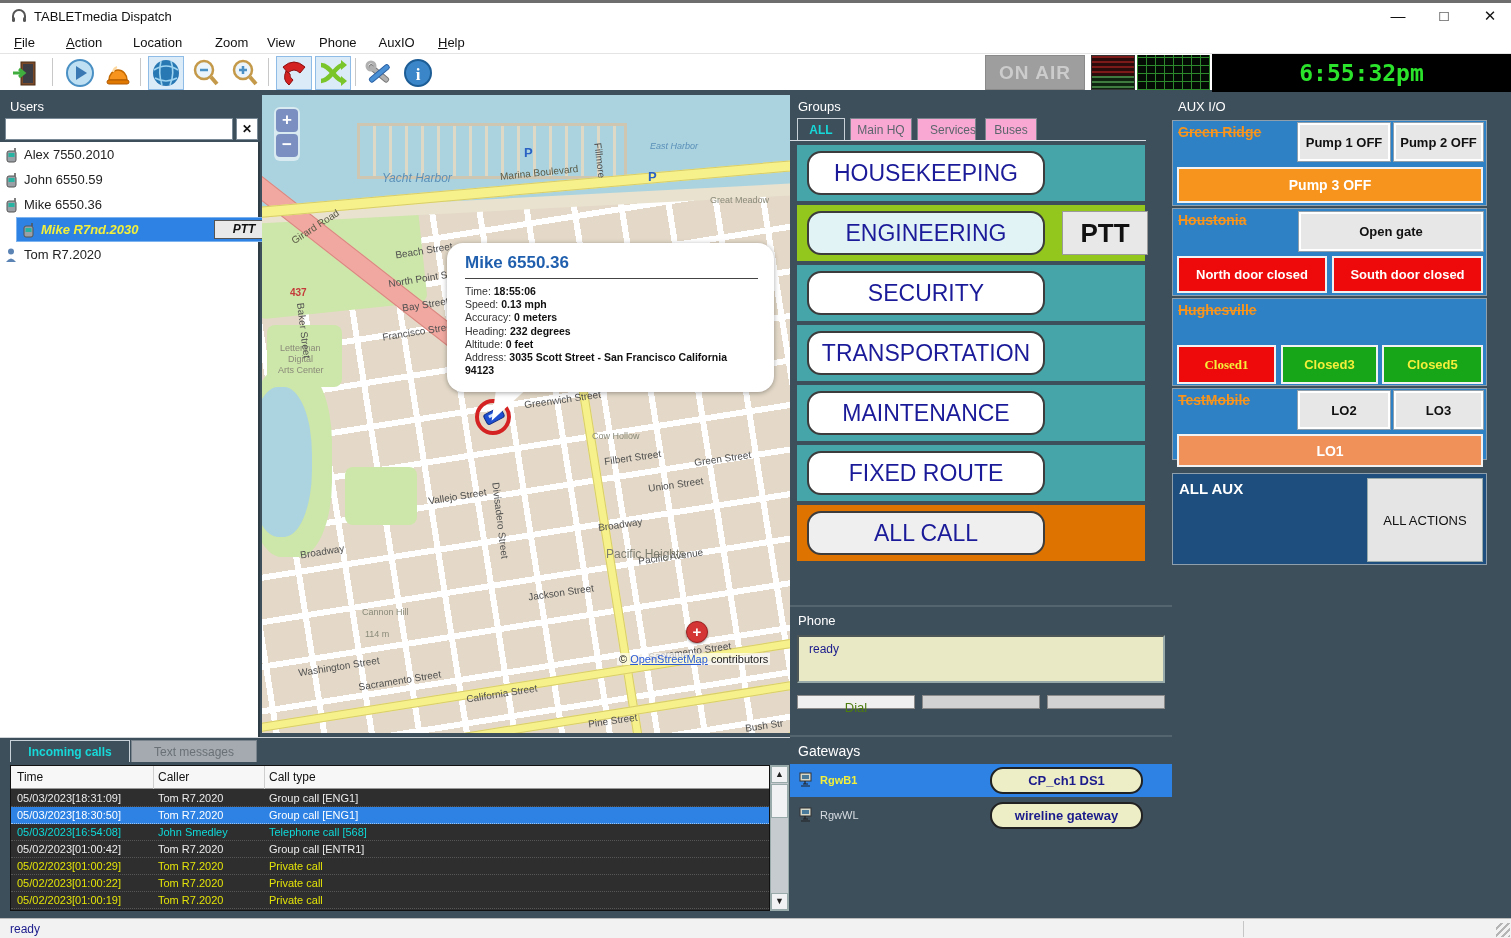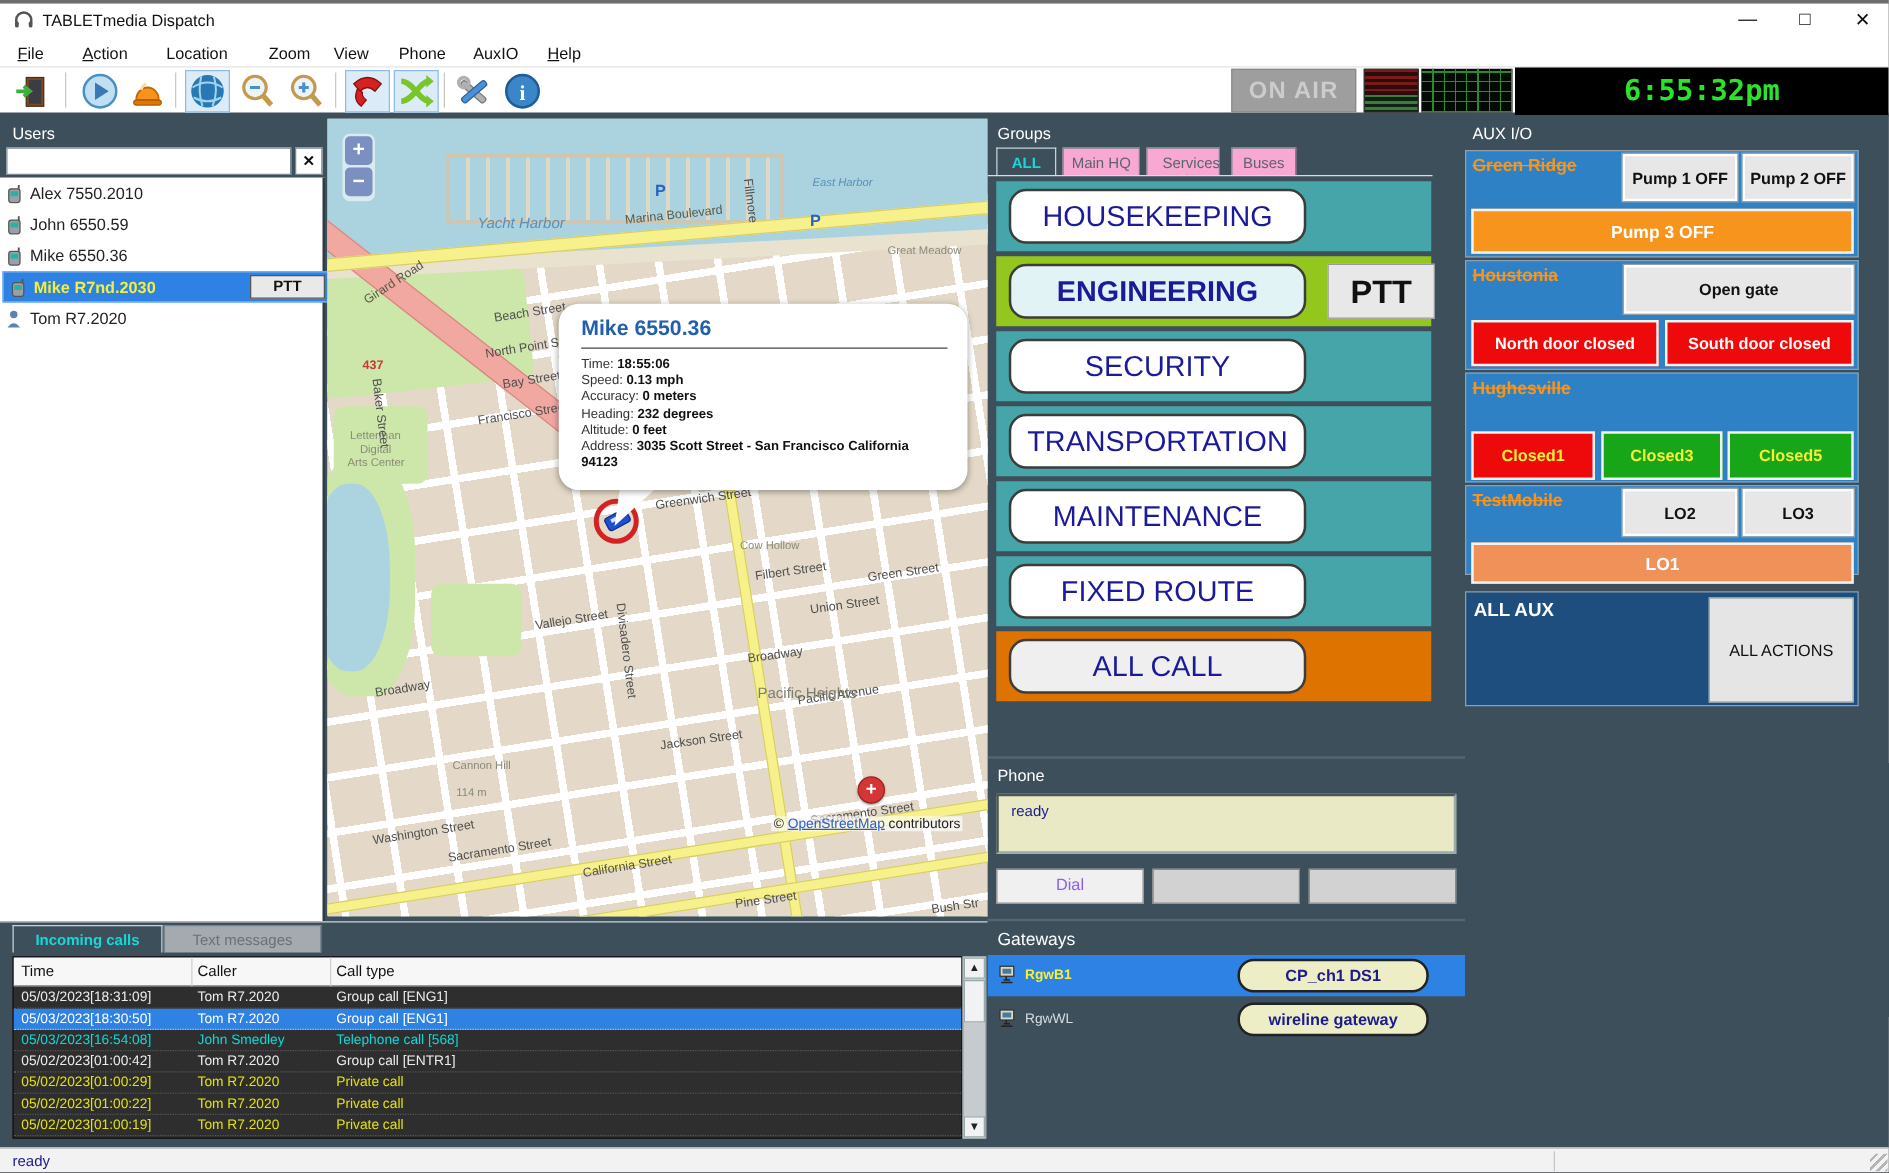--- a/index.html
+++ b/index.html
@@ -38,21 +38,21 @@
 
   
   .users{position:absolute;left:0;top:92px;width:262px;height:645px;background:#3e4f5c;}
   .users-title{position:absolute;left:10px;top:7px;}
   .users-search{position:absolute;left:5px;top:26px;width:228px;height:22px;background:#fff;border:1px solid #7a8a96;font-size:12px;padding:2px 4px;}
   .users-clear{position:absolute;left:236px;top:26px;width:22px;height:22px;background:#fff;border:1px solid #7a8a96;
     font-size:12px;font-weight:bold;text-align:center;line-height:20px;color:#111;}
   .users-list{position:absolute;left:0px;top:50px;width:260px;height:595px;background:#fff;border-right:2px solid #2e3c46;}
   .user-row{position:relative;height:25px;display:flex;align-items:center;font-size:13px;color:#222;padding-left:4px;}
   .user-row .uicon{width:16px;height:16px;margin-right:4px;flex:0 0 16px;}
-  .user-row.selected{background:#2d82e4;color:#f3ef3a;font-weight:bold;width:262px;margin-left:2px;border:1px solid #7db4ef;}
+  .user-row.selected{background:#2d82e4;color:#f3ef3a;font-weight:bold;width:262px;margin-left:16px;border:1px solid #7db4ef;font-style:italic;}
   .user-ptt{position:absolute;right:3px;top:2px;width:60px;height:19px;background:#e9e9e9;border:1px solid #555;
     font-weight:bold;font-size:12px;text-align:center;line-height:17px;color:#111;}
 
   
   .map{position:absolute;left:262px;top:95px;width:528px;height:638px;background:#efe9dd;overflow:hidden;}
   .map-grid{position:absolute;left:-60px;top:100px;width:720px;height:640px;transform:rotate(-9deg);z-index:1;
     background-color:#e4d9c8;
     background-image:repeating-linear-gradient(90deg,transparent 0 41px,#fff 41px 47px),
                      repeating-linear-gradient(0deg,transparent 0 38px,#fff 38px 44px);}
   .map-water{position:absolute;left:-30px;top:-45px;width:640px;height:150px;background:#aad3df;transform:rotate(-3deg);z-index:3;}
@@ -103,31 +103,31 @@
   .gtab{position:absolute;top:0;height:22px;font-size:12px;text-align:center;padding-top:4px;}
   .gtab.active{background:#3e4f5c;color:#17d8d8;font-weight:bold;border:1px solid #c9d1d8;border-bottom:none;}
   .gtab.inactive{background:#f9a8d4;color:#5c656c;border:1px solid #7a848c;border-bottom:none;}
   .gtabline{position:absolute;left:0px;top:48px;width:356px;height:1px;background:#d7dde2;}
   .grows{position:absolute;left:7px;top:53px;width:348px;}
   .group-row{position:relative;width:348px;height:56px;margin-bottom:4px;background:#45a5a8;}
   .group-row.active{background:#94c71d;}
   .group-row.orange{background:#df7300;}
   .group-btn{position:absolute;left:10px;top:6px;width:238px;height:44px;background:#fff;border:2px solid #3c3c3c;
     border-radius:14px;color:#1b1b99;font-size:23px;text-align:center;line-height:40px;font-family:"Liberation Sans",sans-serif;}
-  .group-row.active .group-btn{background:#e2f3f5;font-weight:bold;}
+  .group-row.active .group-btn{background:#e2f3f5;font-weight:normal;}
   .group-row.orange .group-btn{background:#efefef;}
   .group-ptt{position:absolute;left:265px;top:6px;width:86px;height:44px;background:#e8e8e8;border:1px solid #9a9a9a;
     font-size:26px;font-weight:bold;color:#111;text-align:center;line-height:42px;}
 
   
   .phone{position:absolute;left:790px;top:605px;width:382px;height:130px;background:#3e4f5c;border-top:2px solid #55656f;}
   .phone-title{position:absolute;left:8px;top:6px;}
   .phone-display{position:absolute;left:7px;top:28px;width:368px;height:48px;background:#e9e9c6;border:2px inset #9aa;
     color:#1b1b8c;font-size:12px;padding:5px 10px;}
-  .phone-btn{position:absolute;top:88px;width:118px;height:28px;border:1px solid #8a8a8a;font-size:13px;color:#8b5cf6;text-align:center;line-height:24px;}
+  .phone-btn{position:absolute;top:88px;width:118px;height:14px;border:1px solid #8a8a8a;font-size:13px;color:#4d7c0f;text-align:center;line-height:24px;}
 
   
   .gateways{position:absolute;left:790px;top:735px;width:382px;height:183px;background:#3e4f5c;border-top:2px solid #55656f;}
   .gw-title{position:absolute;left:8px;top:6px;font-size:14px;color:#fff;}
   .gw-row{position:absolute;left:0px;width:382px;height:33px;}
   .gw-row.selected{background:#2d82e4;}
   .gw-name{position:absolute;left:30px;top:10px;font-size:11px;font-weight:bold;}
   .gw-row.selected .gw-name{color:#f3ef3a;}
   .gw-row .gw-name.plain{color:#d7dde2;font-weight:normal;}
   .gw-btn{position:absolute;left:200px;top:3px;width:153px;height:27px;background:#eeeec6;border:2px solid #222;
@@ -510,21 +510,21 @@
 
     <div class="aux-sec" style="top:116px;height:88px;">
       <div class="aux-label">Houstonia</div>
       <div class="aux-btn gray" style="left:126px;top:3px;width:184px;height:39px;">Open gate</div>
       <div class="aux-btn red" style="left:4px;top:47px;width:150px;height:37px;">North door closed</div>
       <div class="aux-btn red" style="left:159px;top:47px;width:151px;height:37px;">South door closed</div>
     </div>
 
     <div class="aux-sec" style="top:206px;height:88px;">
       <div class="aux-label">Hughesville</div>
-      <div class="aux-btn red-y" style="left:4px;top:46px;width:99px;height:39px;">Closed1</div>
+      <div class="aux-btn red-y" style="left:4px;top:46px;width:99px;height:39px;font-family:Liberation Serif, serif;">Closed1</div>
       <div class="aux-btn green-y" style="left:108px;top:46px;width:97px;height:39px;">Closed3</div>
       <div class="aux-btn green-y" style="left:209px;top:46px;width:101px;height:39px;">Closed5</div>
     </div>
 
     <div class="aux-sec" style="top:296px;height:72px;">
       <div class="aux-label">TestMobile</div>
       <div class="aux-btn gray" style="left:125px;top:2px;width:92px;height:38px;">LO2</div>
       <div class="aux-btn gray" style="left:221px;top:2px;width:89px;height:38px;">LO3</div>
       <div class="aux-btn salmon" style="left:4px;top:45px;width:306px;height:33px;">LO1</div>
     </div>

